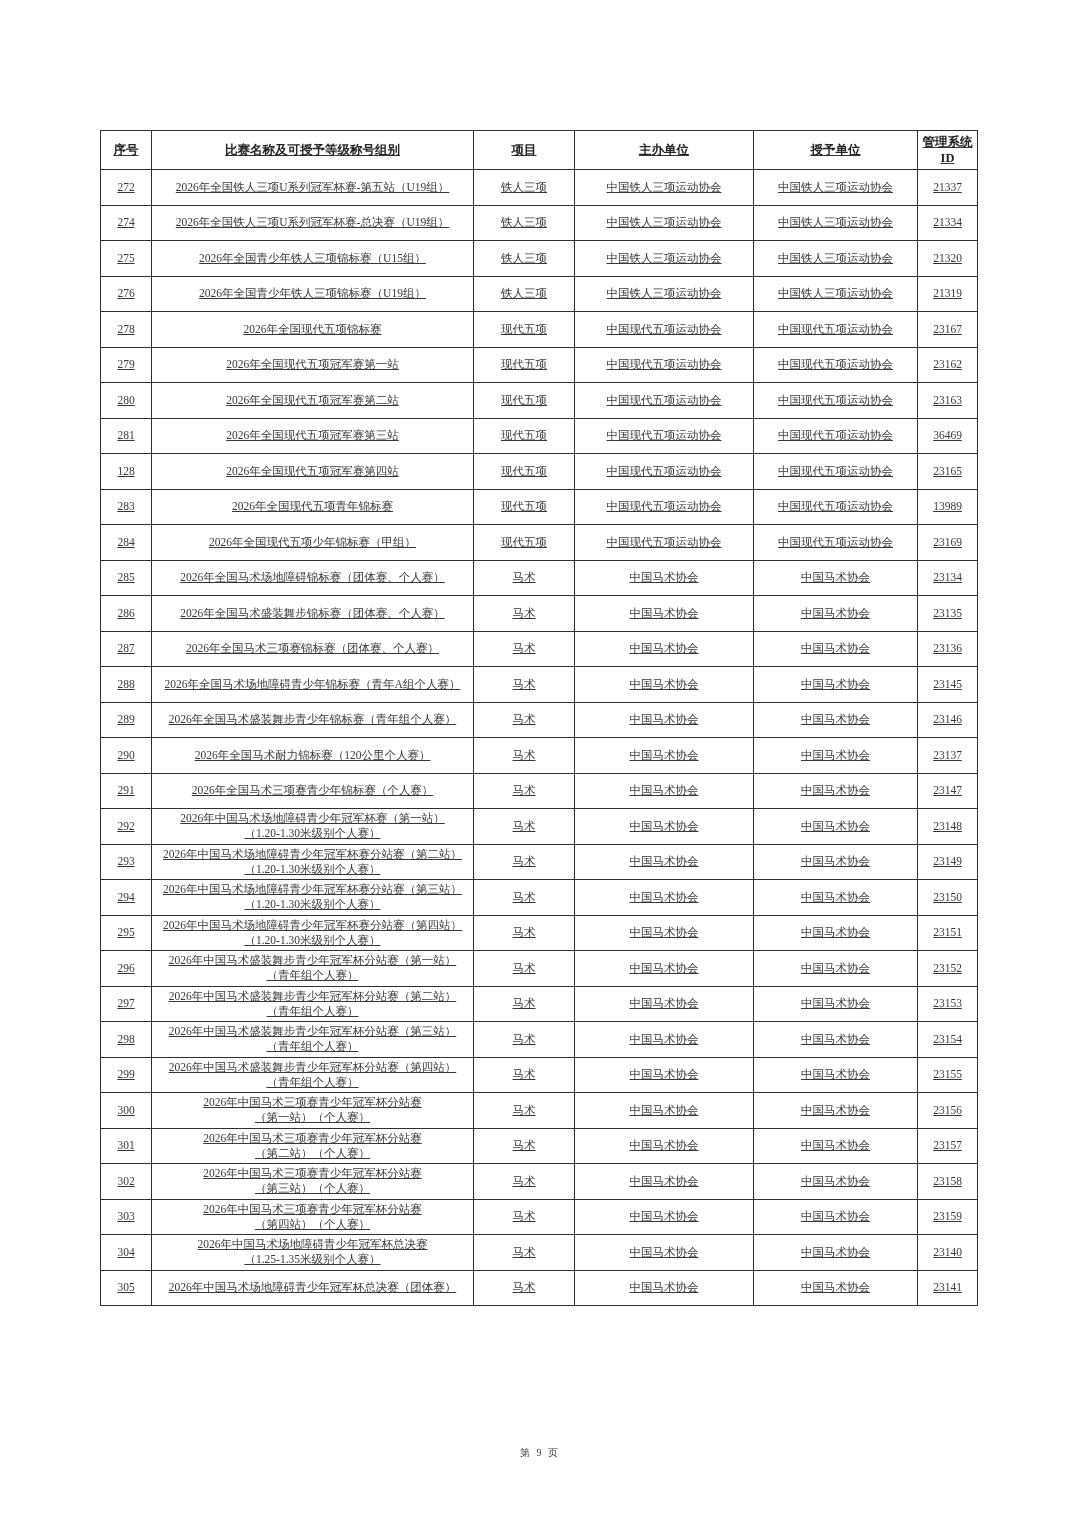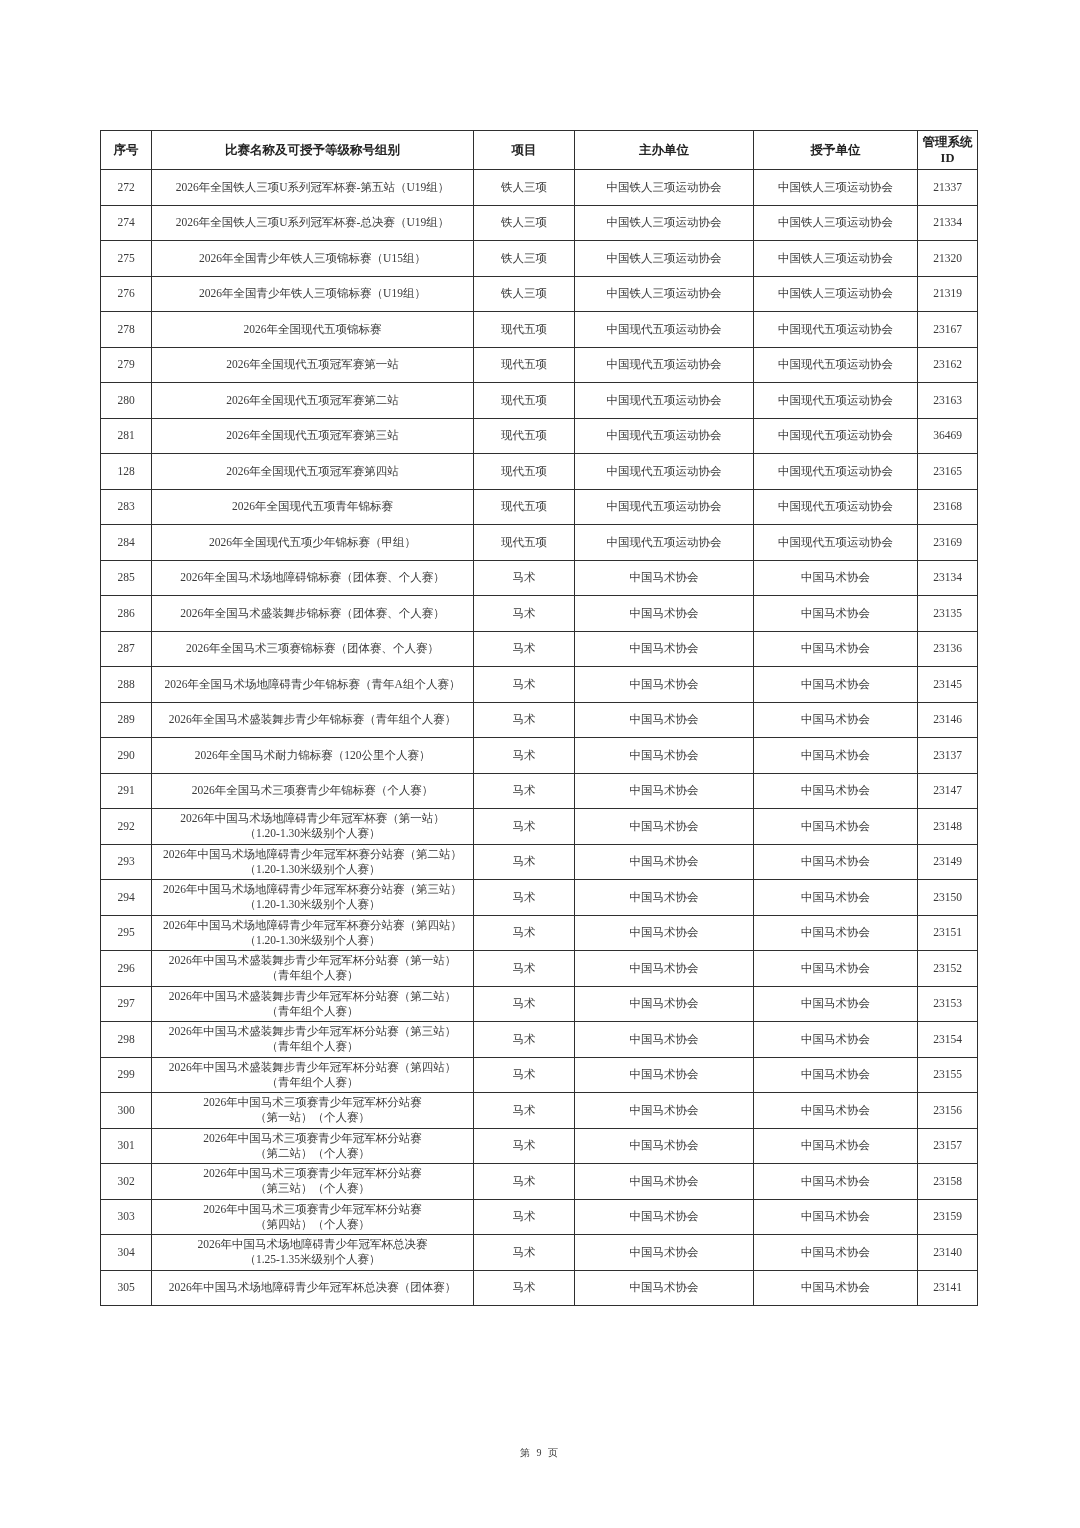--- a/index.html
+++ b/index.html
@@ -6,20 +6,21 @@
   body{
     width:1080px;height:1528px;background:#ffffff;
     font-family:"Liberation Serif","DejaVu Serif",serif;
     color:#383838;
   }
   .sheet{position:relative;width:1080px;height:1528px;background:#ffffff;overflow:hidden;}
   table.comp{
     position:absolute;left:100px;top:130px;width:877px;
     border-collapse:collapse;table-layout:fixed;
     background:#ffffff;
+    text-decoration:underline;
   }
   table.comp th, table.comp td{
     border:1.5px solid #2f2f2f;
     text-align:center;vertical-align:middle;
     padding:1px 3px;
     white-space:pre-line;
     overflow:hidden;
   }
   table.comp th{
     font-size:12.5px;font-weight:bold;color:#232323;
@@ -138,21 +139,21 @@
           <td>中国现代五项运动协会</td>
           <td>中国现代五项运动协会</td>
           <td>23165</td>
         </tr>
         <tr>
           <td>283</td>
           <td>2026年全国现代五项青年锦标赛</td>
           <td>现代五项</td>
           <td>中国现代五项运动协会</td>
           <td>中国现代五项运动协会</td>
-          <td>23168</td>
+          <td>13989</td>
         </tr>
         <tr>
           <td>284</td>
           <td>2026年全国现代五项少年锦标赛（甲组）</td>
           <td>现代五项</td>
           <td>中国现代五项运动协会</td>
           <td>中国现代五项运动协会</td>
           <td>23169</td>
         </tr>
         <tr>

